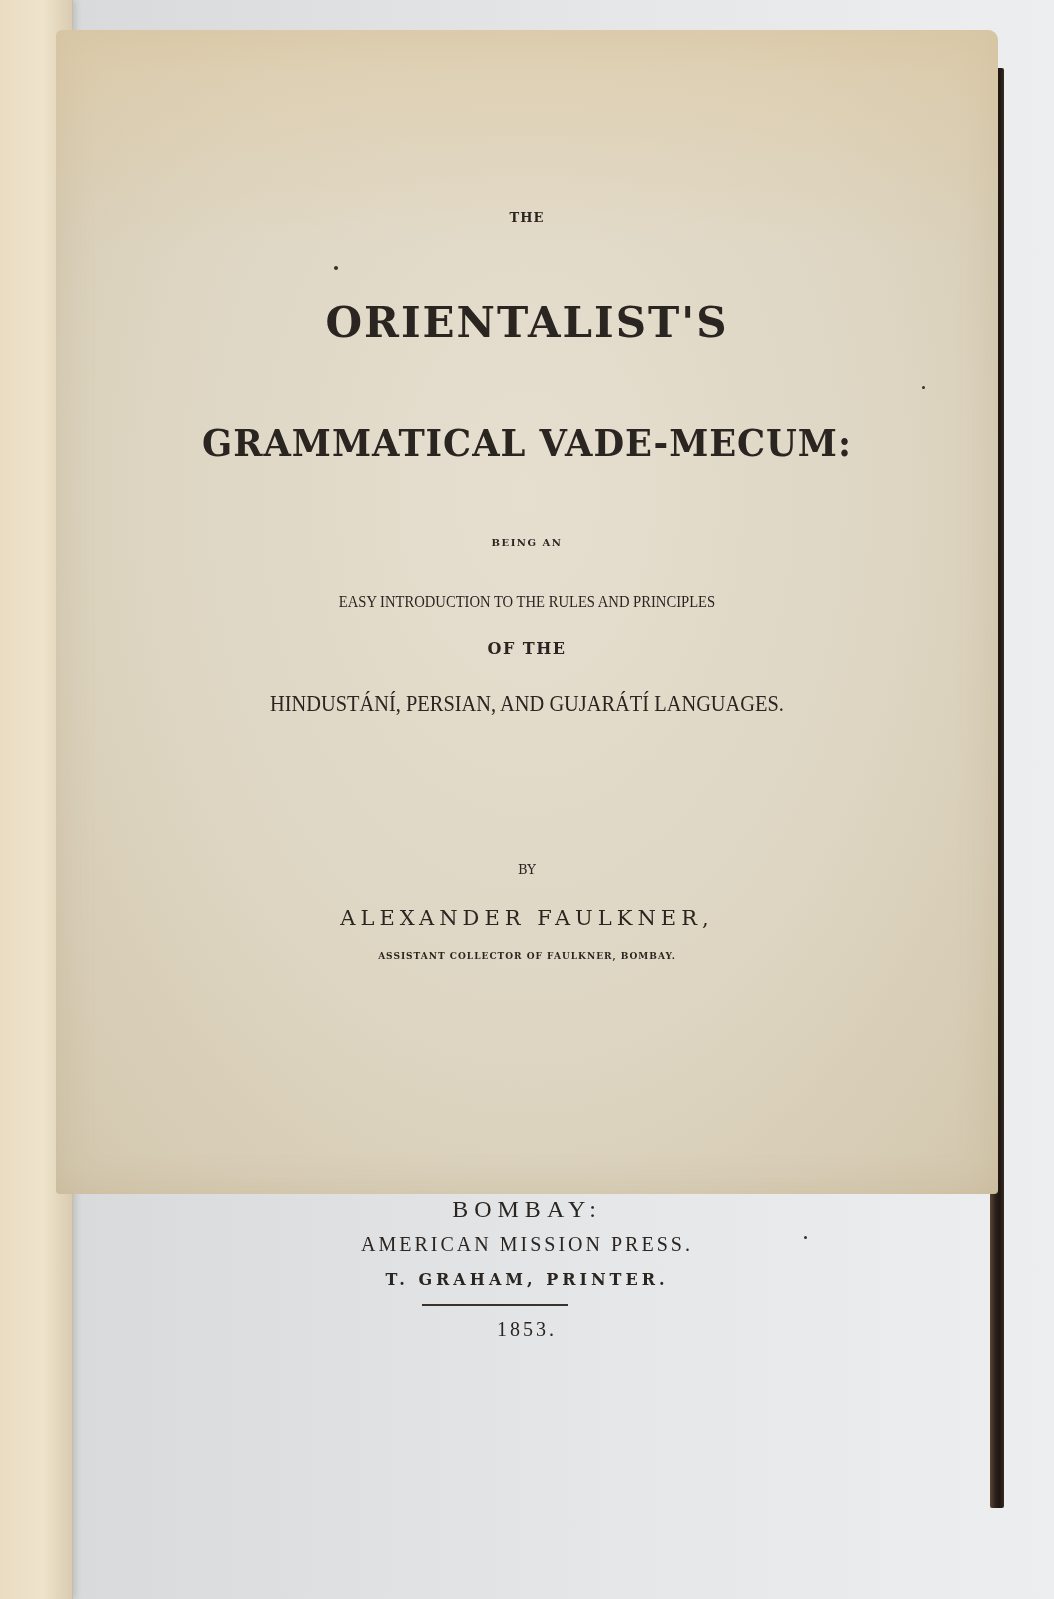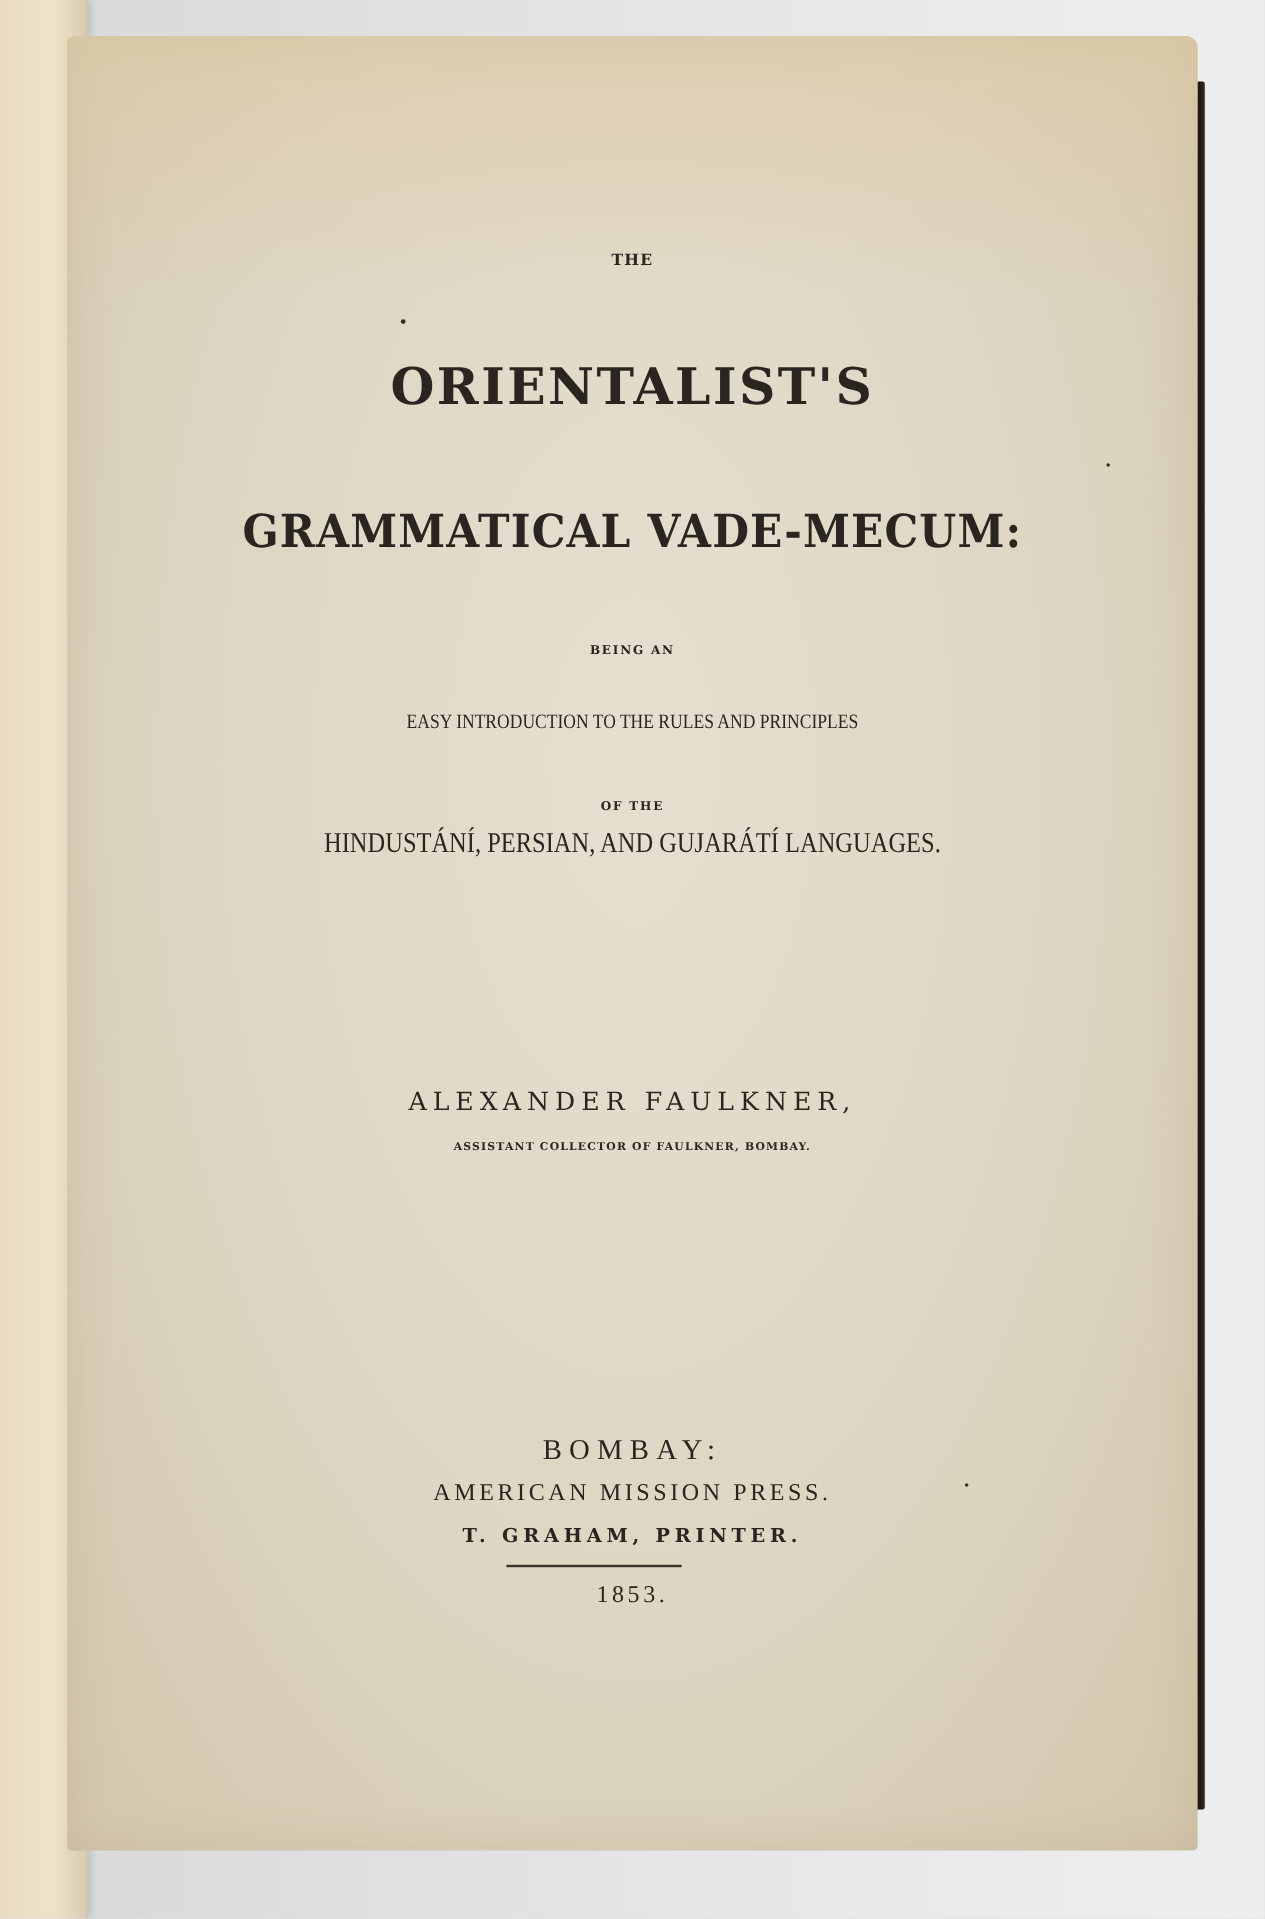--- a/index.html
+++ b/index.html
@@ -17,21 +17,21 @@
       background: linear-gradient(90deg, #e9dcc3 0%, #efe3cb 60%, #d9ccb2 100%);
       border-right: 1px solid #cbbd9f;
       box-shadow: 3px 0 6px rgba(0,0,0,0.12);
     }
     .cover-edge {
       position: absolute; left: 990px; top: 68px; width: 14px; height: 1440px;
       background: linear-gradient(90deg, #5a4535 0%, #2b201a 40%, #1d1713 70%, #3a2c22 100%);
       border-radius: 2px;
     }
     .page {
-      position: absolute; left: 56px; top: 30px; width: 942px; height: 1512px;
+      position: absolute; left: 56px; top: 30px; width: 942px; height: 1164px;
       background: radial-gradient(ellipse at 50% 40%, #e6dfd0 0%, #ded6c3 55%, #d3c7ad 100%);
       border-radius: 6px 10px 4px 4px;
       box-shadow: inset 0 0 40px rgba(150,120,70,0.18);
     }
     .page-top-tint {
       position: absolute; left: 0; top: 0; right: 0; height: 220px;
       background: linear-gradient(180deg, rgba(222,200,160,0.55), rgba(222,200,160,0));
       border-radius: 6px 10px 0 0;
     }
     .line {
@@ -63,24 +63,25 @@
   <div class="line slab" style="top:180px; font-size:13px; font-weight:bold; letter-spacing:1px;">THE</div>
 
   <div class="line slab" style="top:268px; font-size:42px; font-weight:bold; letter-spacing:2px;">ORIENTALIST'S</div>
 
   <div class="line slab" style="top:390px; font-size:38px; font-weight:bold; letter-spacing:1px; transform:scaleX(0.93);">GRAMMATICAL VADE-MECUM:</div>
 
   <div class="line slab" style="top:507px; font-size:10px; font-weight:bold; letter-spacing:1.5px;">BEING AN</div>
 
   <div class="line serif-condensed" style="top:562px; font-size:17px; transform:scaleX(0.86);">EASY INTRODUCTION TO THE  RULES AND PRINCIPLES</div>
 
-  <div class="line slab" style="top:609px; font-size:10px; font-weight:bold; letter-spacing:1.5px;margin-top:28px;">OF THE</div>
+  <div class="line slab" style="top:609px; font-size:16px; font-weight:bold; letter-spacing:1.5px;">OF THE</div>
 
   <div class="line serif-condensed" style="top:660px; font-size:24px; transform:scaleX(0.85);">HINDUSTÁNÍ, PERSIAN, AND GUJARÁTÍ LANGUAGES.</div>
 
+  <div class="line slab" style="top:832px; font-size:13px;">BY</div>
 
   <div class="line slab" style="top:876px; font-size:21px; letter-spacing:5px;">ALEXANDER FAULKNER,</div>
 
   <div class="line slab" style="top:921px; font-size:9px; font-weight:bold; letter-spacing:1px;">ASSISTANT COLLECTOR OF FAULKNER, BOMBAY.</div>
 
   <div class="line serif-condensed" style="top:1166px; font-size:24px; letter-spacing:6px;font-family:Liberation Serif, serif;">BOMBAY:</div>
 
   <div class="line serif-condensed" style="top:1203px; font-size:20px; letter-spacing:3px;">AMERICAN MISSION PRESS.</div>
 
   <div class="line slab" style="top:1240px; font-size:16px; font-weight:bold; letter-spacing:4px;">T. GRAHAM, PRINTER.</div>

